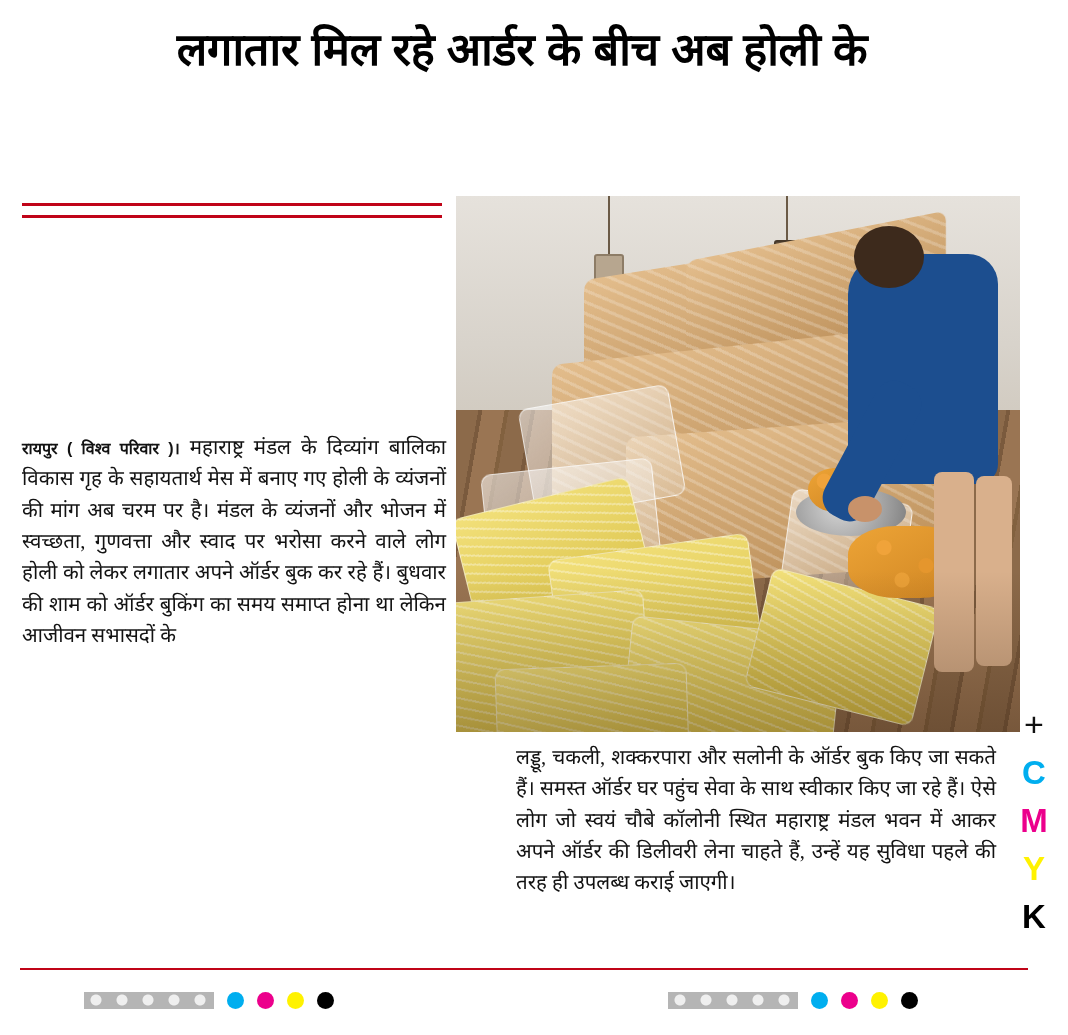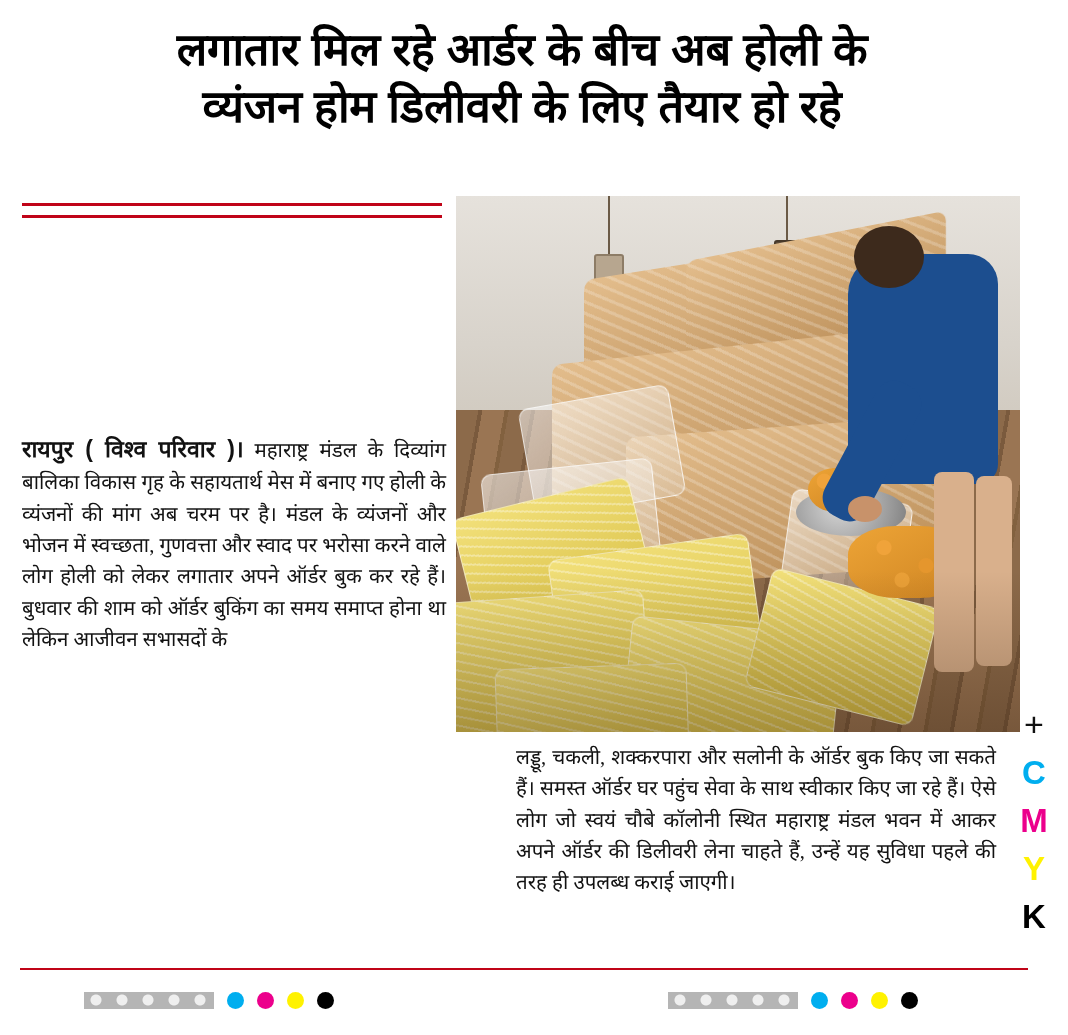--- a/index.html
+++ b/index.html
@@ -75,21 +75,21 @@
     line-height: 1.53;
     text-align: justify;
     text-justify: inter-word;
     color: #121212;
   }
   .body-col p { margin: 0; }
   .body-col p.indent { text-indent: 26px; }
   .dateline {
     font-family: "Liberation Sans", sans-serif;
     font-weight: bold;
-    font-size: 23px;
+    font-size: 16px;
   }
 
   .left-body {
     position: absolute;
     left: 22px;
     top: 432px;
     width: 424px;
   }
   .left-body-wide {
     position: absolute;
@@ -254,21 +254,20 @@
     font-weight: normal;
   }
 </style>
 </head>
 <body>
 
 <div class="page">
 
   <div class="headline">
     <span class="l1">लगातार मिल रहे आर्डर के बीच अब होली के</span>
-    <span class="l2">व्यंजन होम डिलीवरी के लिए तैयार हो रहे</span>
   </div>
 
   <div class="left-col">
     <div class="rule"></div>
     <div class="rule"></div>
   </div>
 
   <div class="left-body body-col">
     <p><span class="dateline">रायपुर ( विश्व परिवार )।</span><span> महाराष्ट्र मंडल के दिव्यांग बालिका विकास गृह के सहायतार्थ मेस में बनाए गए होली के व्यंजनों की मांग अब चरम पर है। मंडल के व्यंजनों और भोजन में स्वच्छता, गुणवत्ता और स्वाद पर भरोसा करने वाले लोग होली को लेकर लगातार अपने ऑर्डर बुक कर रहे हैं। बुधवार की शाम को ऑर्डर बुकिंग का समय समाप्त होना था लेकिन आजीवन सभासदों के</span></p>
   </div>

